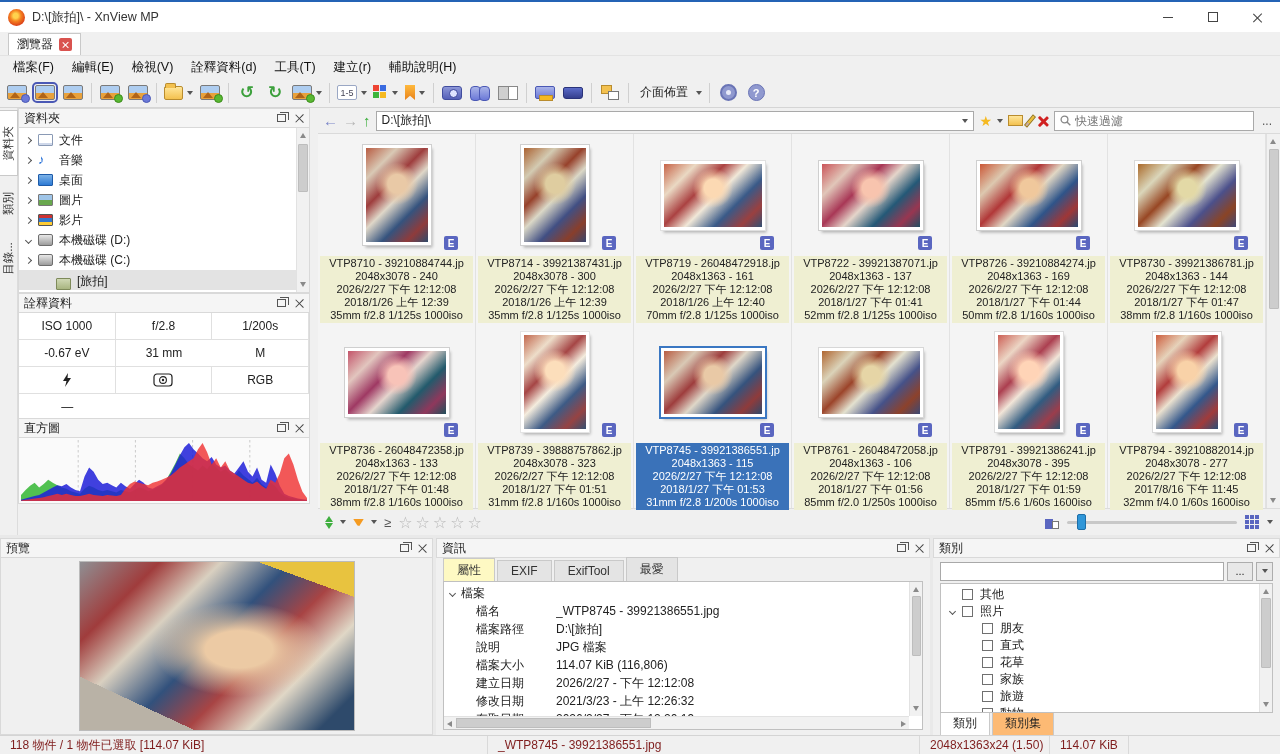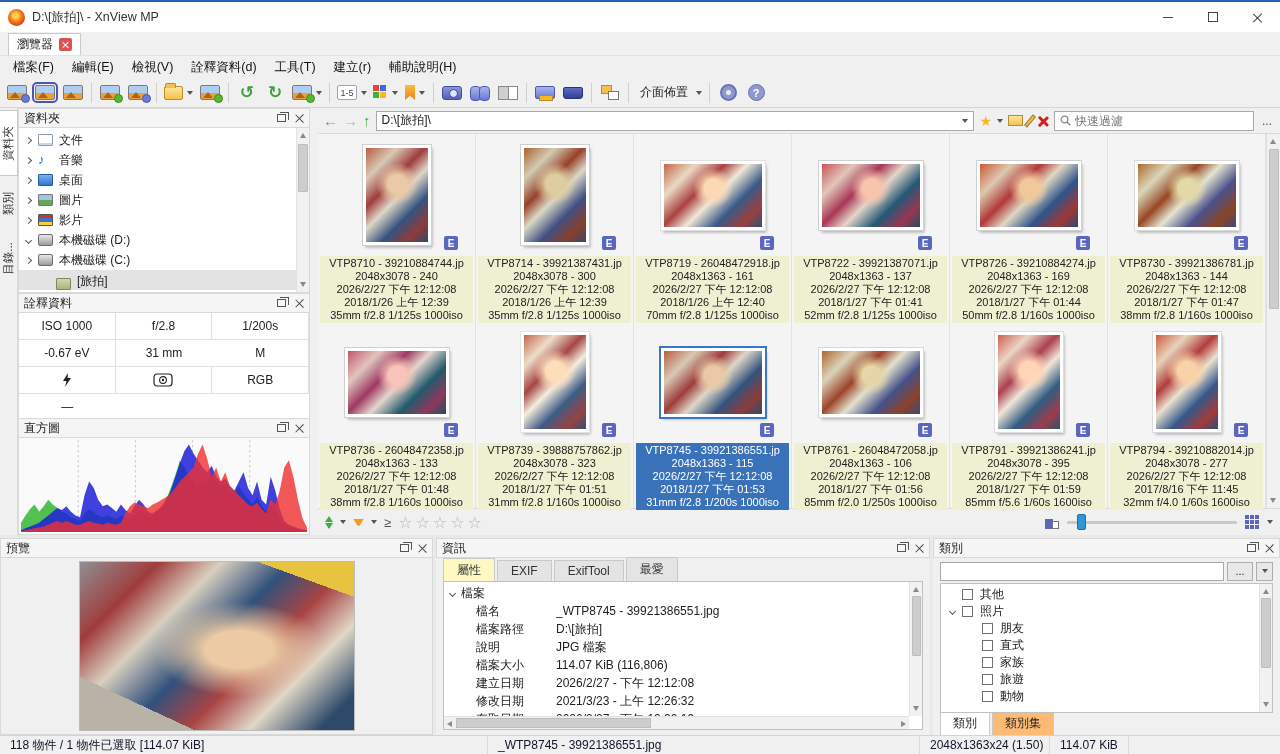--- a/index.html
+++ b/index.html
@@ -109,21 +109,21 @@
   .sb-thumb { position:absolute; left:1px; width:10px; background:#cdcdcd; border:1px solid #bdbdbd; border-radius:1px; }
 
   .p-exif { height:125px; }
   .exif-body { flex:1; background:#fff; border:1px solid #d9d9d9; border-top:none; display:flex; flex-direction:column; }
   .exif-grid { display:grid; grid-template-columns:repeat(3,1fr); }
   .xcell { height:27px; display:flex; align-items:center; justify-content:center; font-size:12px; border-right:1px solid #e0e0e0; border-bottom:1px solid #e0e0e0; }
   .xcell:nth-child(5n) { border-right:none; }
   .exif-lines { flex:1; display:flex; flex-direction:column; justify-content:center; padding:2px 7px; gap:3px; }
   .exif-line { display:flex; justify-content:space-between; font-size:12px; }
 
-  .p-histo { height:117px; }
+  .p-histo { height:86px; }
   .histo-body { flex:1; background:#fafafa; border:1px solid #d9d9d9; border-top:none; position:relative; }
   .histo-body svg { position:absolute; inset:2px; width:calc(100% - 4px); height:calc(100% - 4px); }
 
   
   .browser { width:962px; display:flex; flex-direction:column; }
   .addrbar { height:26px; flex:none; display:flex; align-items:center; gap:5px; padding:0 5px; background:#f0f0f0; border-bottom:1px solid #dadada; }
   .nav-ar { font-size:15px; font-weight:bold; line-height:1; }
   .nav-back { color:#7b86c8; } .nav-fwd { color:#b5b5b5; } .nav-up { color:#3faf3f; }
   .combo { flex:1; height:20px; background:#fff; border:1px solid #a9a9a9; display:flex; align-items:center; padding:0 5px; font-size:12px; }
   .combo .dd { margin-left:auto; }
@@ -218,21 +218,21 @@
   .cbtn { height:19px; border:1px solid #adadad; background:#e8e8e8; font-size:11px; display:flex; align-items:center; justify-content:center; }
   .cbtn.more { width:26px; } .cbtn.ddb { width:17px; }
   .cbox { flex:1; margin:0 7px; background:#fff; border:1px solid #c0c0c0; position:relative; overflow:hidden; padding-top:2px; }
   .crow { height:17px; display:flex; align-items:center; font-size:12px; }
   .cb { width:11px; height:11px; border:1px solid #707070; background:#fff; flex:none; margin-right:7px; }
   .ctabs { height:22px; flex:none; display:flex; align-items:flex-end; gap:2px; padding-left:7px; }
   .ctab { padding:3px 12px; font-size:12px; background:#fdba74; border:1px solid #c9c9c9; border-bottom:none; }
   .ctab.active { background:#fff; }
 
   
-  .statusbar { height:19px; flex:none; background:#f0f0f0; border-top:1px solid #d4d4d4; display:flex; align-items:flex-start; font-size:12px; color:#0f172a; overflow:hidden; }
+  .statusbar { height:19px; flex:none; background:#f0f0f0; border-top:1px solid #d4d4d4; display:flex; align-items:flex-start; font-size:12px; color:#7f1d1d; overflow:hidden; }
   .sseg { padding:0 10px; border-right:1px solid #d9d9d9; height:100%; display:flex; align-items:center; white-space:nowrap; }
   .sseg.s0 { width:488px; } .sseg.s1 { width:432px; } .sseg.s2 { width:130px; }
 </style>
 </head>
 <body>
 
 <div id="app">
 
   <div class="titlebar">
     <span class="applogo"></span>
@@ -838,20 +838,25 @@
             <span>朋友</span>
           </div>
           <div class="crow" style="padding-left: 26px;">
             <span class="cv none"></span>
             <span class="cb"></span>
             <span>直式</span>
           </div>
           <div class="crow" style="padding-left: 26px;">
             <span class="cv none"></span>
             <span class="cb"></span>
+            <span>花草</span>
+          </div>
+          <div class="crow" style="padding-left: 26px;">
+            <span class="cv none"></span>
+            <span class="cb"></span>
             <span>家族</span>
           </div>
           <div class="crow" style="padding-left: 26px;">
             <span class="cv none"></span>
             <span class="cb"></span>
             <span>旅遊</span>
           </div>
           <div class="crow" style="padding-left: 26px;">
             <span class="cv none"></span>
             <span class="cb"></span>

